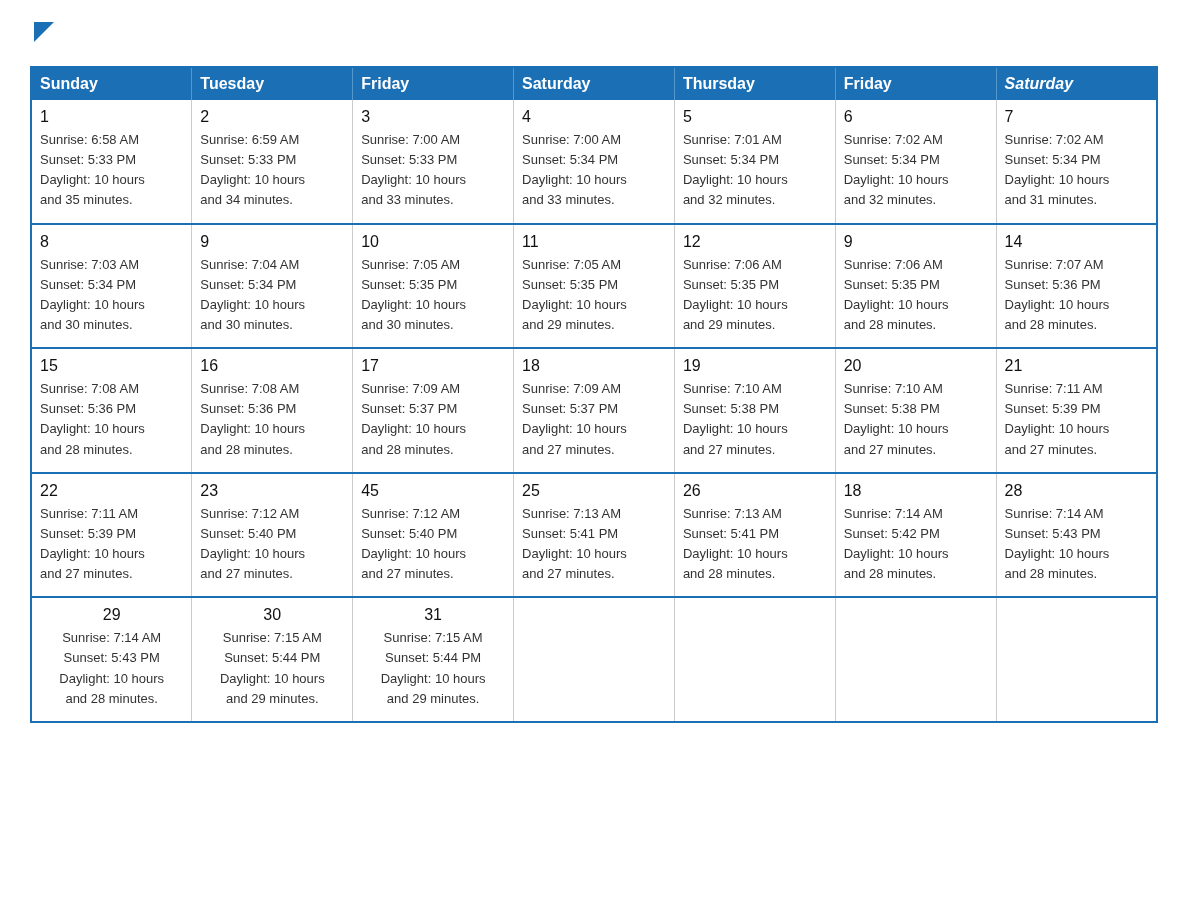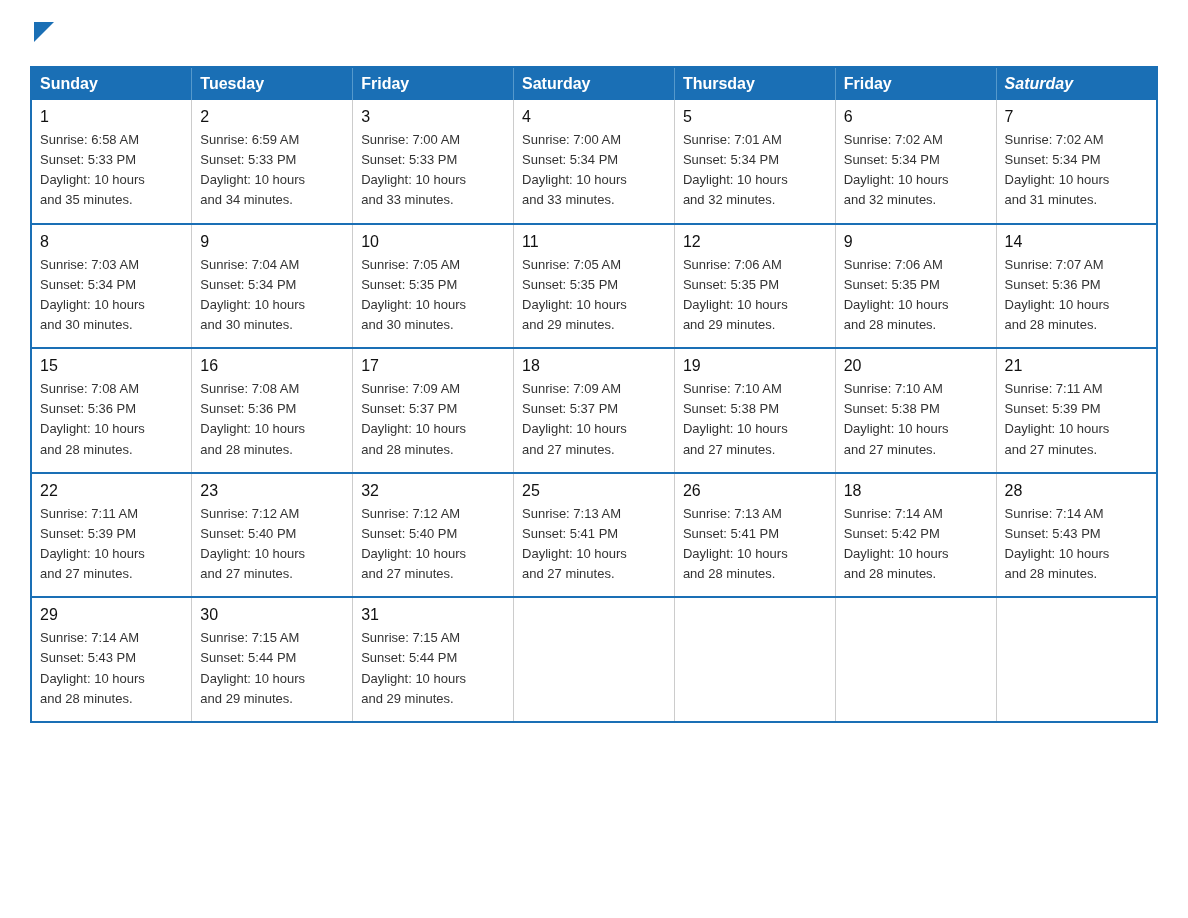--- a/index.html
+++ b/index.html
@@ -78,20 +78,21 @@
       font-size: 13px;
       color: #333;
       width: 14.28%;
       min-height: 90px;
     }
     .calendar-table tbody tr td:last-child {
       border-right: none;
     }
     .calendar-table tbody tr:last-child td {
       border-bottom: none;
+      text-align: center;
     }
     .day-number {
       font-size: 16px;
       font-weight: 400;
       color: #111;
       margin-bottom: 4px;
       display: block;
     }
     .day-info {
       font-size: 13px;
@@ -348,21 +349,21 @@
         <td>
         <span class="day-number">23</span>
         <div class="day-info">
           Sunrise: 7:12 AM<br>
           Sunset: 5:40 PM<br>
           Daylight: 10 hours<br>
           and 27 minutes.
         </div>
       </td>
         <td>
-        <span class="day-number">32</span>
+        <span class="day-number">45</span>
         <div class="day-info">
           Sunrise: 7:12 AM<br>
           Sunset: 5:40 PM<br>
           Daylight: 10 hours<br>
           and 27 minutes.
         </div>
       </td>
         <td>
         <span class="day-number">25</span>
         <div class="day-info">

